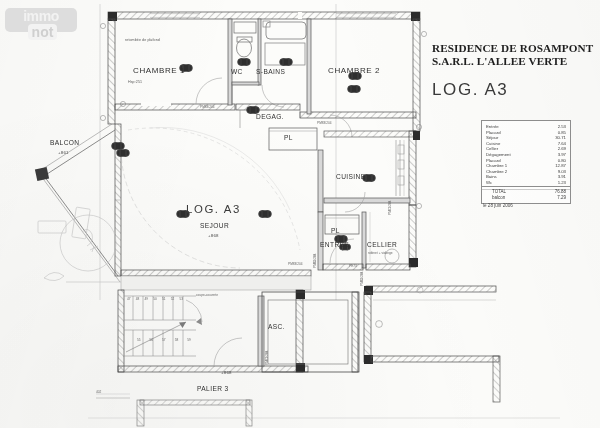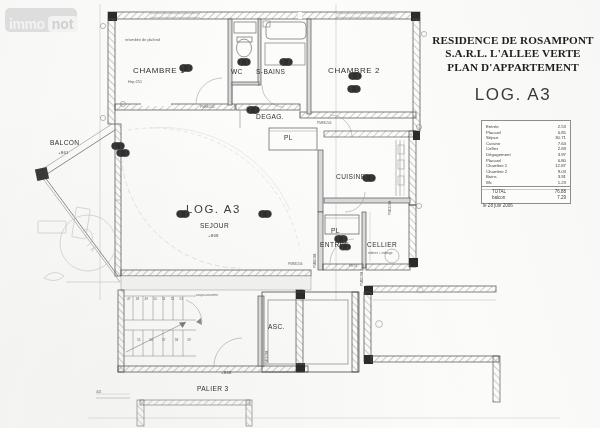--- a/index.html
+++ b/index.html
@@ -13,28 +13,28 @@
       linear-gradient(105deg, rgba(0,0,0,0.020) 0%, rgba(0,0,0,0) 35%),
       linear-gradient(255deg, rgba(0,0,0,0.018) 0%, rgba(0,0,0,0) 40%),
       radial-gradient(ellipse at 20% 95%, rgba(0,0,0,0.035) 0%, rgba(0,0,0,0) 55%),
       #fcfcfa;
   }
 
   svg{position:absolute;left:0;top:0;}
 
   
   #wm{position:absolute;left:5px;top:8px;width:72px;height:24px;
-      border-radius:5px;background:#d9d9d9;display:flex;align-items:flex-end;
-      padding:0 4px;box-sizing:border-box;opacity:.85;}
+      border-radius:5px;background:#d9d9d9;display:flex;align-items:center;
+      padding:0 4px;box-sizing:border-box;opacity:.85;flex-direction:column;}
   #wm .a{color:#f2f2f2;font-size:14px;font-weight:bold;letter-spacing:-.4px;}
   #wm .b{background:#f2f2f2;color:#c9c9c9;font-size:14px;font-weight:bold;
          border-radius:4px;padding:0 4px;margin-left:3px;}
 
   
-  #titleblock{position:absolute;left:432px;top:34px;width:162px;text-align:center;}
+  #titleblock{position:absolute;left:432px;top:42px;width:162px;text-align:left;}
   #titleblock .tl{font-family:"Liberation Serif",serif;font-weight:bold;
      font-size:11.2px;line-height:13.4px;letter-spacing:.1px;color:#1e1e1e;}
   #logtag{margin-top:11px;font-family:"Liberation Sans",sans-serif;
      font-size:17px;letter-spacing:1.6px;color:#3a3a3a;}
 
   
   #table-wrap{position:absolute;left:481px;top:120px;width:90px;
      border:1px solid #8d8d8d;padding:3px 4px;box-sizing:border-box;
      background:rgba(255,255,255,.55);}
   #table-wrap table{border-collapse:collapse;width:100%;}
@@ -309,21 +309,20 @@
   </svg>
 
   <div id="wm">
     <span class="a">immo</span>
     <span class="b">not</span>
   </div>
 
   <div id="titleblock">
     <div class="tl">RESIDENCE DE ROSAMPONT</div>
     <div class="tl">S.A.R.L. L'ALLEE VERTE</div>
-    <div class="tl">PLAN D'APPARTEMENT</div>
     <div id="logtag">LOG.  A3</div>
   </div>
 
   <div id="table-wrap">
     <table>
       <tbody id="tbody-rows">
           <tr>
             <td>Entrée</td>
             <td class="v">2.53</td>
           </tr>

